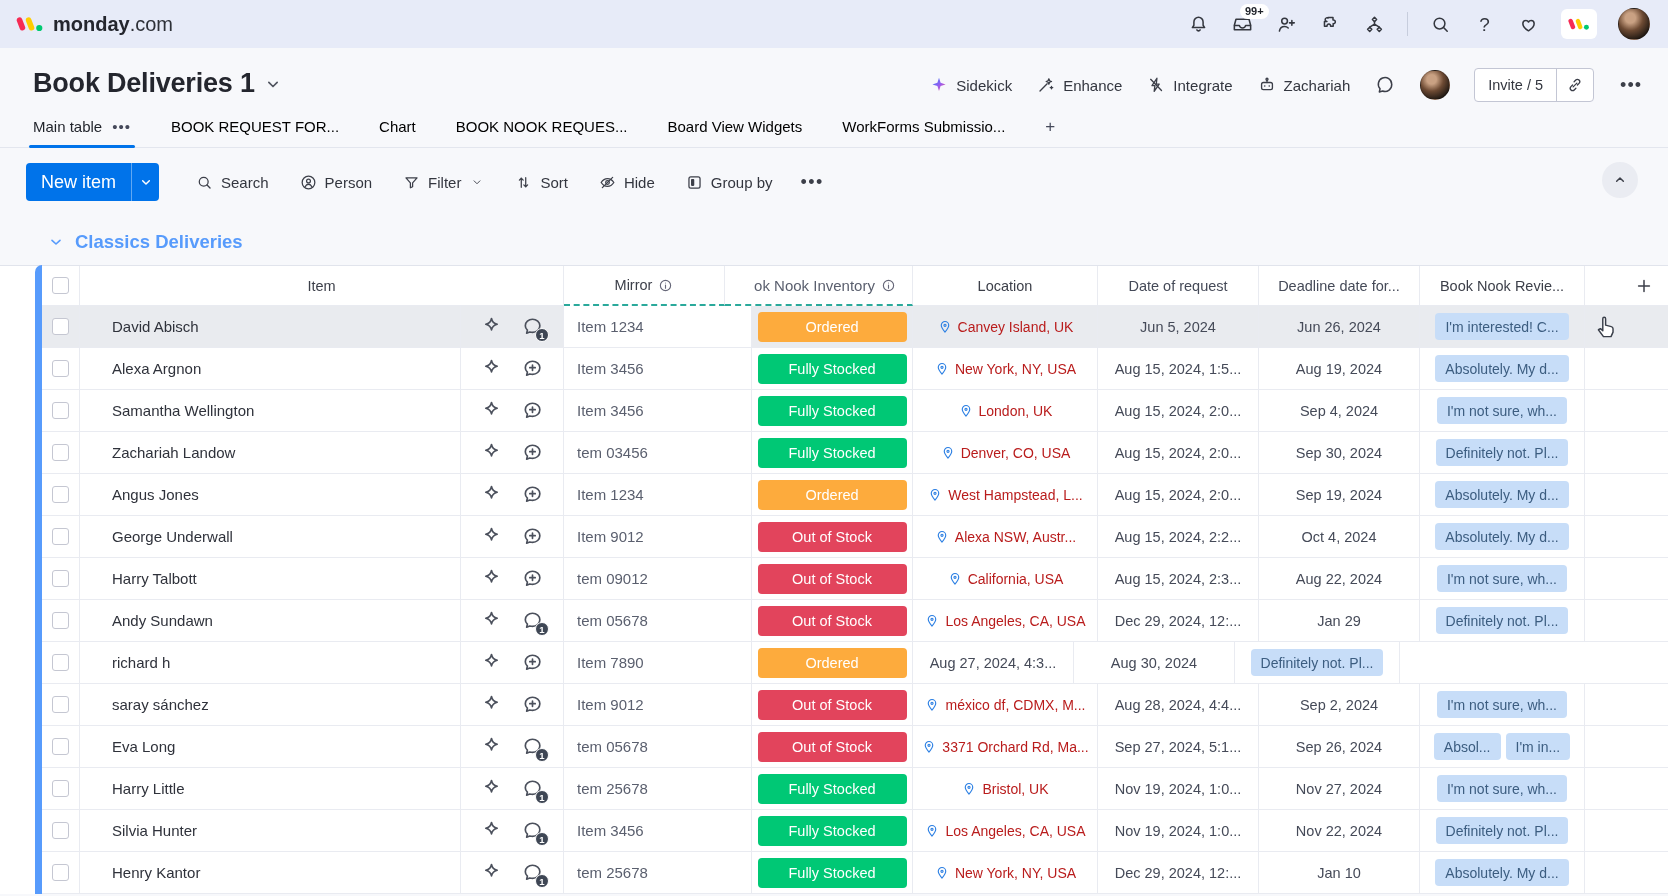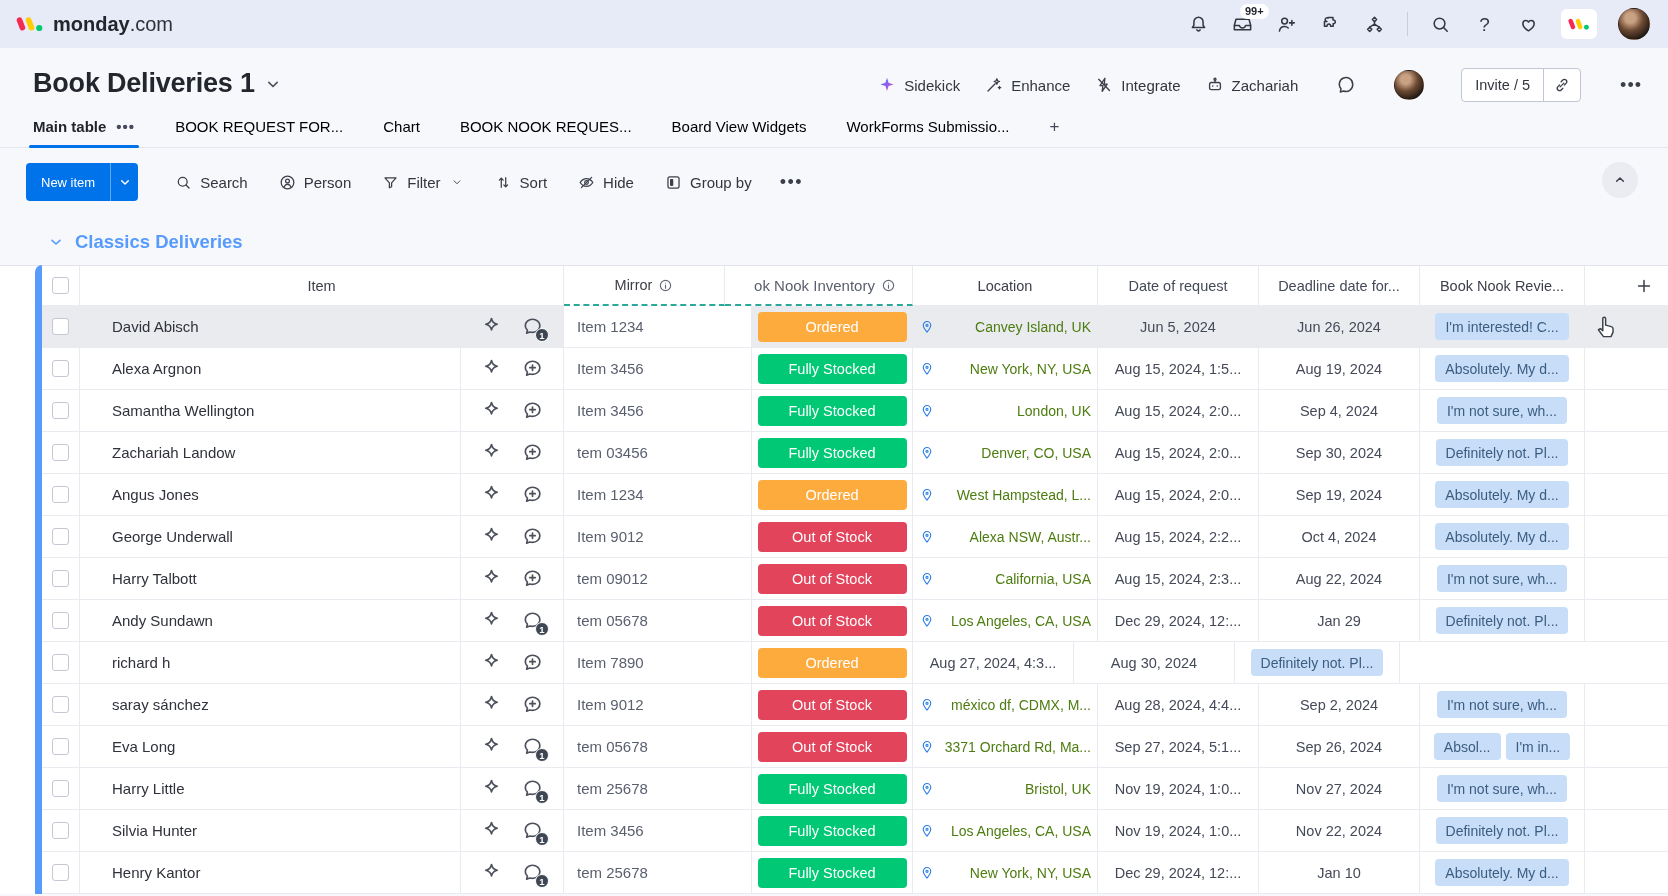--- a/index.html
+++ b/index.html
@@ -28,46 +28,46 @@
     border:1px solid #00000022}
   .avatar.big{width:32px;height:32px}
   .avatar.small{width:30px;height:30px}
 
   
   .header-row{display:flex;align-items:flex-start;justify-content:space-between;
     padding:20px 24px 0 33px;height:58px}
   .title-wrap{display:flex;align-items:center;gap:8px}
   .board-title{font-size:27px;font-weight:700;color:#24262e;letter-spacing:-.2px}
   .title-chev{width:20px;height:20px;color:#50545f}
-  .hdr-actions{display:flex;align-items:center;gap:37px}
+  .hdr-actions{display:flex;align-items:center;gap:24px}
   .hdr-action{display:flex;align-items:center;gap:7px;font-size:15px;color:#33363f;cursor:pointer}
   .hdr-action .ico{width:20px;height:20px;color:#3c3f49}
   .chat-btn{width:22px;height:22px;color:#3c3f49;cursor:pointer}
   .invite-split{display:flex;align-items:stretch;border:1px solid #c3c6d4;border-radius:4px;
     overflow:hidden;background:#fff;height:34px}
   .invite-main{display:flex;align-items:center;padding:0 13px;font-size:14.5px;color:#33363f;cursor:pointer}
   .invite-link{display:flex;align-items:center;padding:0 9px;border-left:1px solid #c3c6d4;cursor:pointer}
   .invite-link .ico{width:18px;height:18px;color:#3c3f49}
   .hdr-more{font-size:18px;letter-spacing:1px;color:#3c3f49;cursor:pointer;padding:0 2px}
 
   
   .tabs{display:flex;align-items:flex-end;gap:40px;padding:6px 0 0 33px;
     border-bottom:1px solid #e3e6ee;height:42px}
   .tab{font-size:15px;color:#000000;padding-bottom:12px;position:relative;cursor:pointer;white-space:nowrap}
   .tab .tab-menu{margin-left:10px;color:#45495a;letter-spacing:1px}
-  .tab.active{color:#1f2229;font-weight:700}
+  .tab.active{color:#1f2229;font-weight:400}
   .tab.active::after{content:"";position:absolute;left:-4px;right:-4px;bottom:-1px;height:3px;
     background:#0073ea;border-radius:2px}
   .tab.plus{font-size:17px;color:#45495a;padding-bottom:10px}
 
   
   .toolbar{display:flex;align-items:center;gap:10px;padding:15px 24px 0 26px;position:relative}
   .newitem{display:flex;background:#0073ea;color:#fff;border-radius:4px;overflow:hidden;
     height:38px;margin-right:16px;cursor:pointer}
-  .newitem-label{display:flex;align-items:center;padding:0 15px;font-size:13px}
+  .newitem-label{display:flex;align-items:center;padding:0 15px;font-size:18px}
   .newitem-chev{display:flex;align-items:center;justify-content:center;width:28px;
     border-left:1px solid rgba(255,255,255,.38)}
   .newitem-chev .ico{width:16px;height:16px;color:#fff}
   .tool-btn{display:flex;align-items:center;gap:7px;font-size:15px;color:#33363f;
     padding:8px 10px;border-radius:4px;cursor:pointer}
   .tool-btn .ico{width:19px;height:19px;color:#3c3f49}
   .tool-btn .chev{width:14px;height:14px;color:#3c3f49;margin-left:2px}
   .tool-more{font-size:18px;letter-spacing:1.5px;color:#3c3f49;padding:0 8px;cursor:pointer}
   .collapse-btn{position:absolute;right:30px;top:14px;width:36px;height:36px;border-radius:50%;
     background:#eaecf2;display:flex;align-items:center;justify-content:center;cursor:pointer}
@@ -86,21 +86,21 @@
   .trow{height:42px}
   .cell{display:flex;align-items:center;border-right:1px solid #e9ebf1;border-bottom:1px solid #e9ebf1;
     overflow:hidden;white-space:nowrap}
   .gutter{width:42px;border:none;background:transparent;position:relative;flex:0 0 42px}
   .c-check{width:38px;justify-content:center;flex:0 0 38px}
   .c-name{width:381px;padding-left:32px;font-size:15px;color:#2f323b;flex:0 0 381px;cursor:pointer}
   .c-icons{width:103px;justify-content:center;gap:16px;flex:0 0 103px}
   .c-item-h{width:484px;justify-content:center;flex:0 0 484px}
   .c-inv{width:188px;padding-left:13px;font-size:15px;color:#5a5f6e;flex:0 0 188px}
   .c-mirror{width:161px;justify-content:center;flex:0 0 161px}
-  .c-loc{width:185px;justify-content:space-between;gap:5px;font-size:14px;color:#4d7c0f;flex:0 0 185px;padding:0 6px}
+  .c-loc{width:185px;justify-content:center;gap:5px;font-size:14px;color:#b91c1c;flex:0 0 185px;padding:0 6px}
   .c-date{width:161px;justify-content:center;font-size:14.5px;color:#454a58;flex:0 0 161px}
   .c-dead{width:161px;justify-content:center;font-size:14.5px;color:#454a58;flex:0 0 161px}
   .c-rev{width:165px;justify-content:center;gap:5px;flex:0 0 165px;padding:0 5px}
   .c-plus{flex:1 1 auto;border-right:none;justify-content:flex-start;padding-left:34px}
   .hrow .cell{justify-content:center;background:#fff}
   .hrow .c-check{justify-content:center}
   .hdr-label{display:flex;align-items:center;gap:6px}
   .info-ico{width:15px;height:15px;color:#676879;cursor:pointer}
   .teal-underline{border-bottom:2px dashed #2aa99b}
   .checkbox{width:17px;height:17px;border:1px solid #c5c7d2;border-radius:3px;background:#fff;cursor:pointer}

